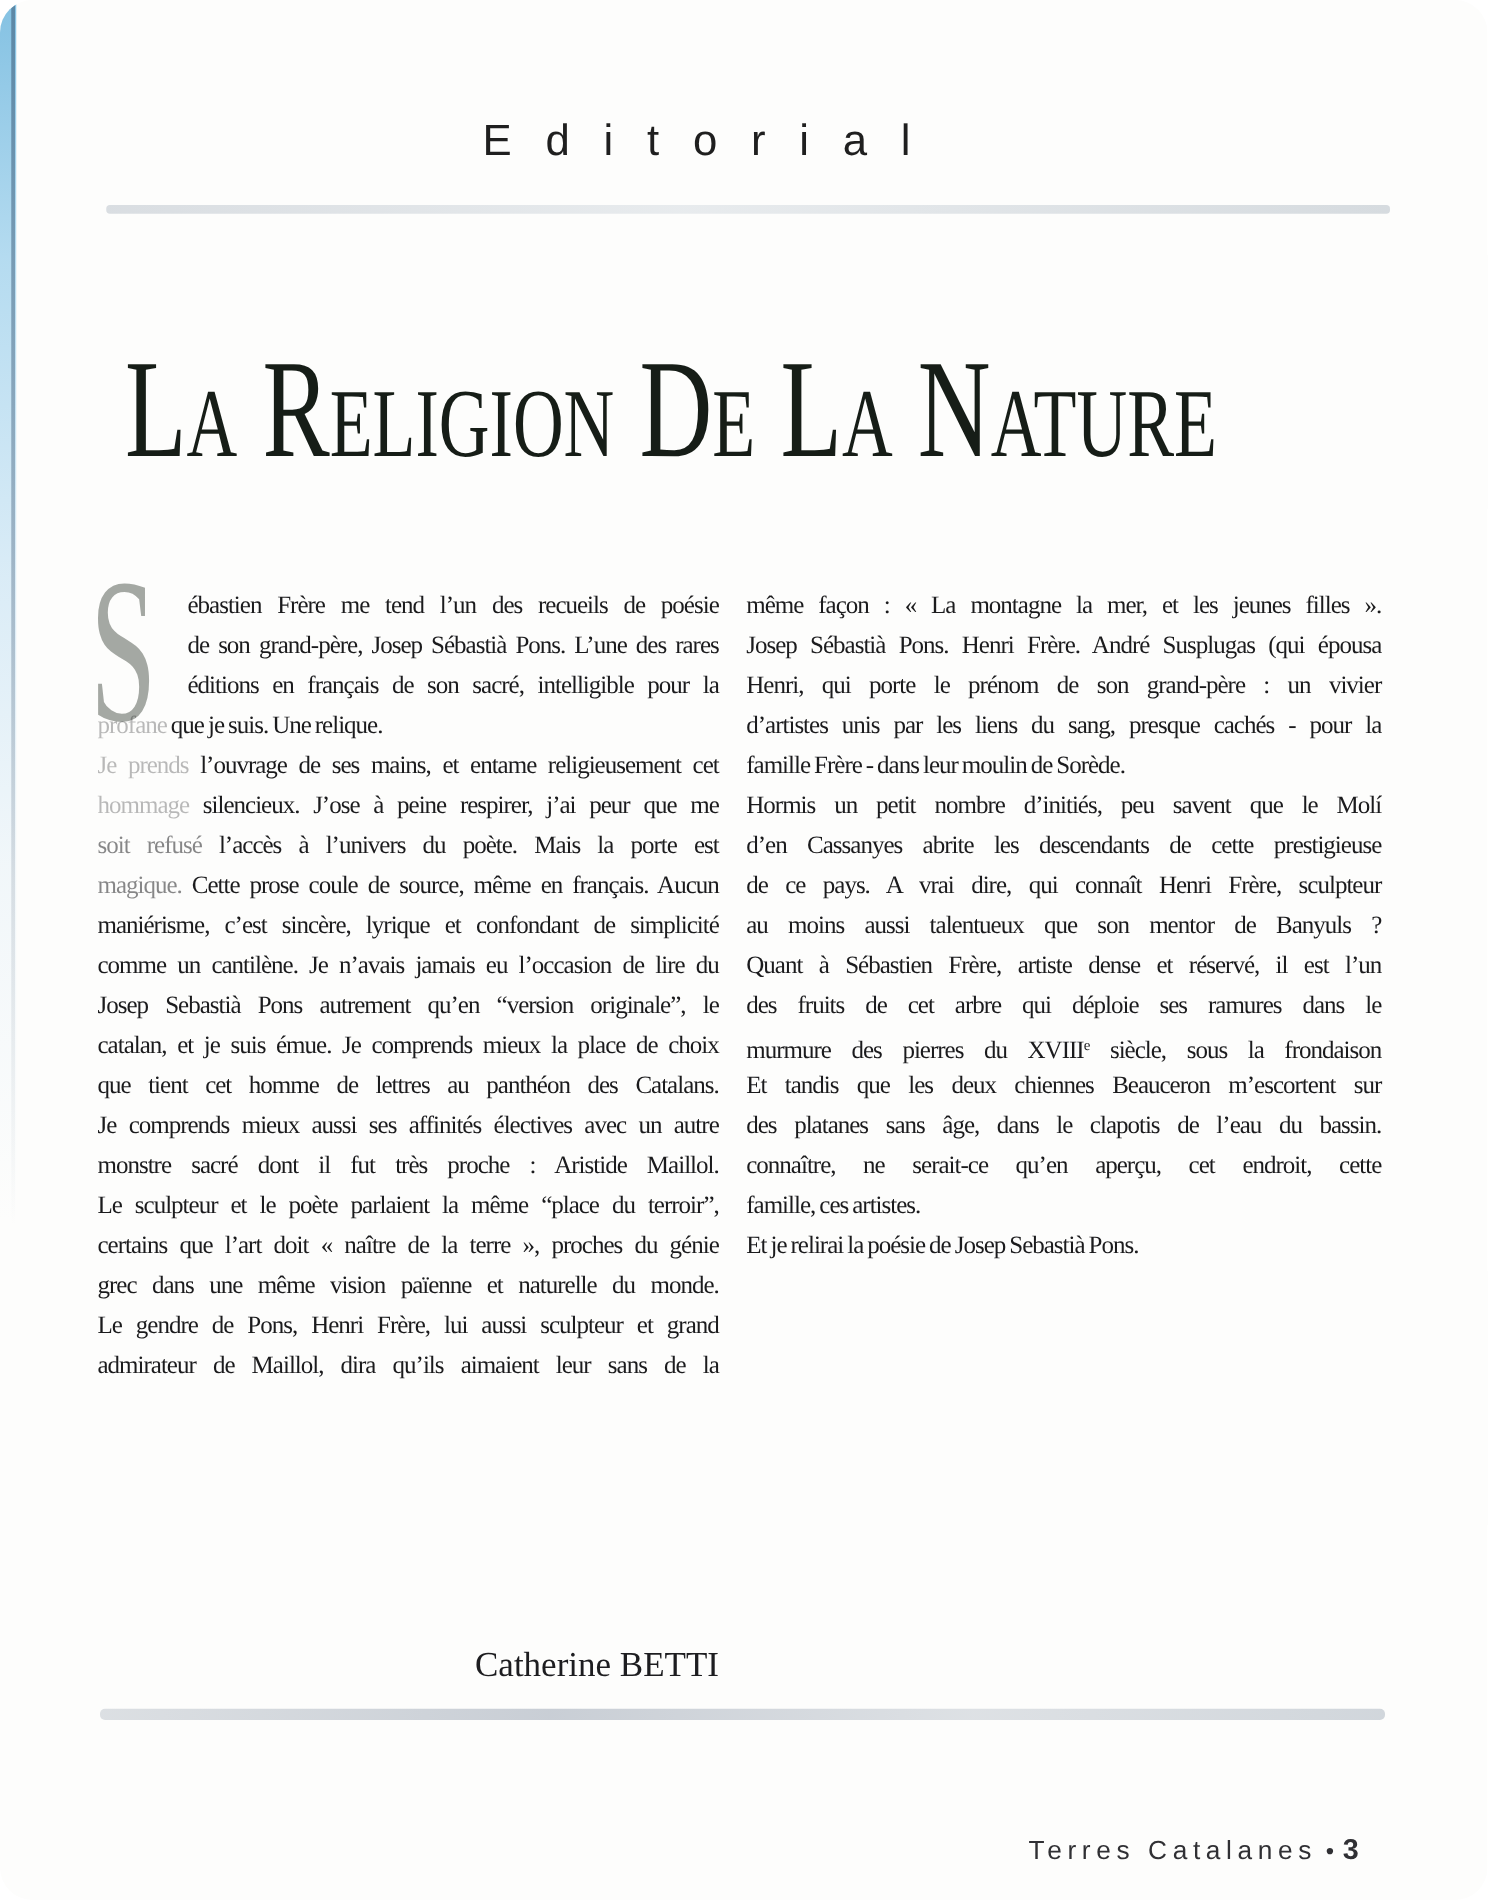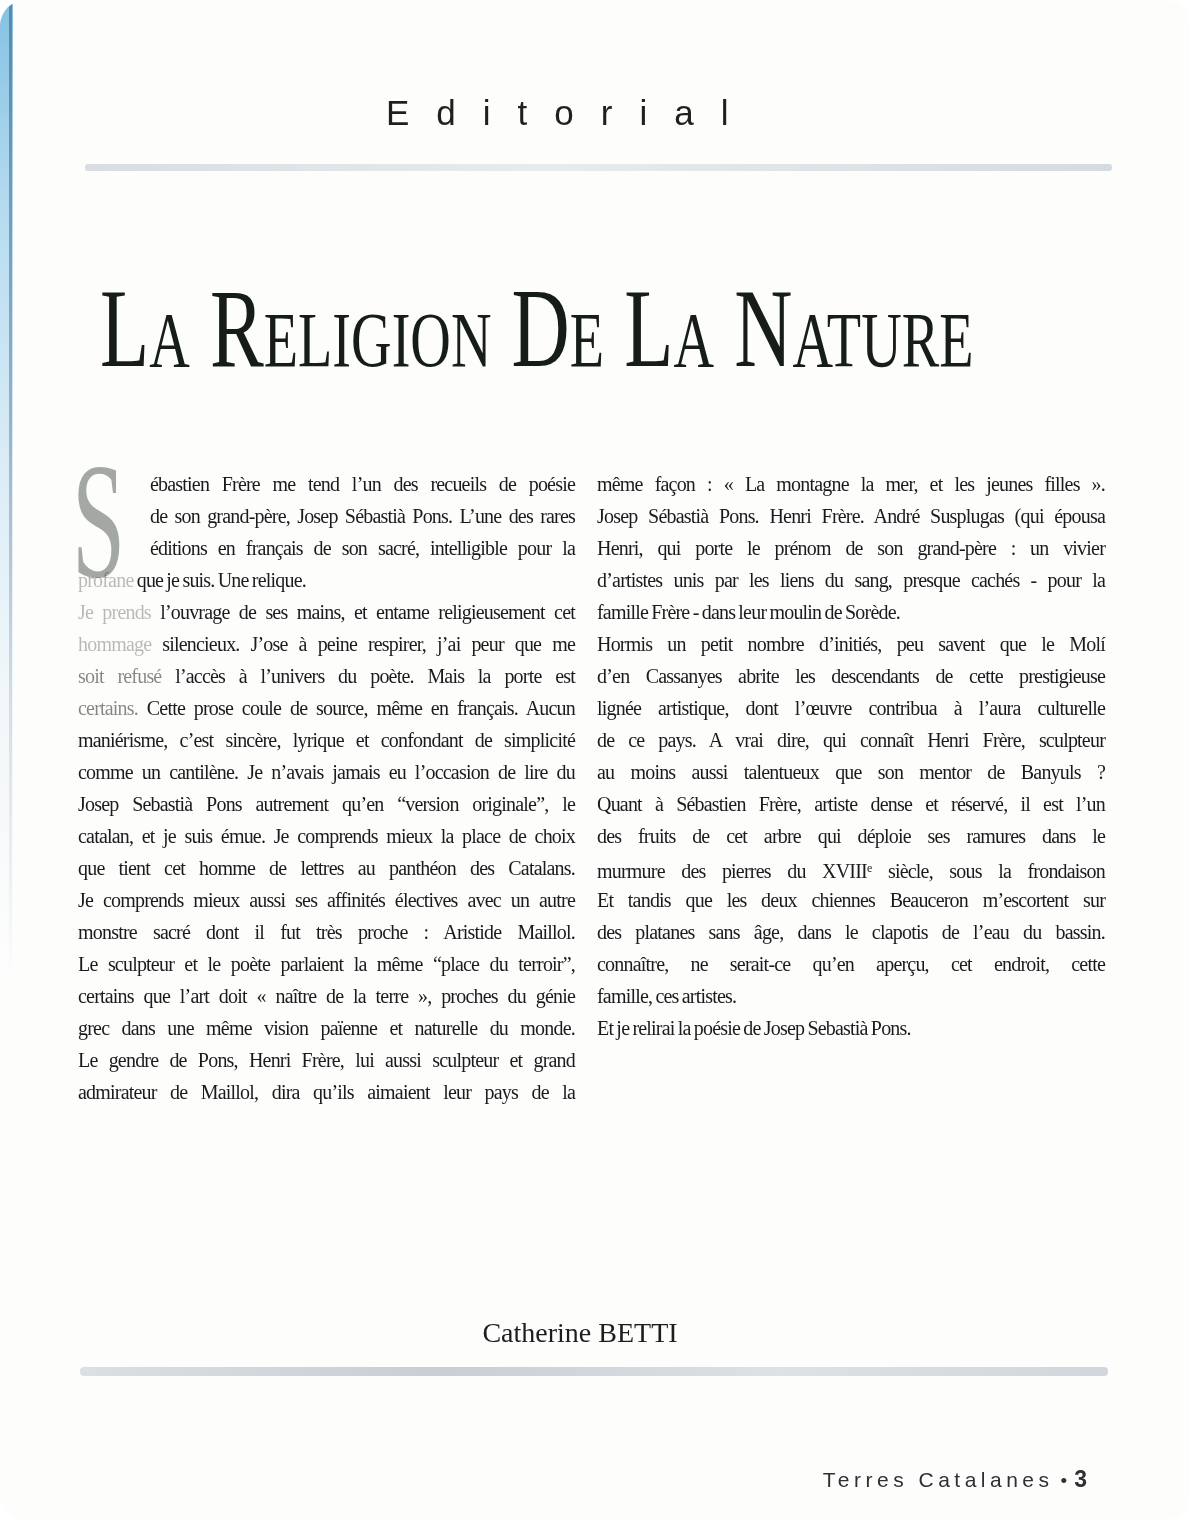--- a/index.html
+++ b/index.html
@@ -57,21 +57,21 @@
     text-align:justify; text-align-last:justify;
   }
   .tline.end{text-align-last:left;}
   .tline.ind{padding-left:72px;}
   .tline span.i{}
   .tline span.f{opacity:.30; filter:blur(.6px);}
   .tline span.f2{opacity:.52; filter:blur(.3px);}
   .tline span.sup{font-size:.6em; vertical-align:.5em;}
   .signature{
     position:absolute; left:380px; top:1316px; width:400px;
-    text-align:center; font-size:28px; color:#1d1d20; line-height:1.2;
+    font-size:28px; color:#1d1d20; line-height:1.2;
   }
   .rule-bottom{
     position:absolute; left:80px; top:1367px; width:1028px; height:9px;
     background:linear-gradient(90deg,#d8dce0,#c3c9d1 35%,#dadee2 68%,#ccd2d8);
     border-radius:4px; opacity:.9;
   }
   .footer{
     position:absolute; right:102px; top:1466px;
     font-family:"Liberation Sans","DejaVu Sans",sans-serif;
     font-size:21px; letter-spacing:4.5px; color:#303034; white-space:nowrap;
@@ -95,43 +95,42 @@
   <span class="dropcap">S</span>
 
   <div class="col col-left">
       <div class="tline ind"><span>ébastien Frère me tend l’un des recueils de poésie</span></div>
       <div class="tline ind"><span>de son grand-père, Josep Sébastià Pons. L’une des rares</span></div>
       <div class="tline ind"><span>éditions en français de son sacré, intelligible pour la</span></div>
       <div class="tline end"><span class="f">profane</span><span> que je suis. Une relique.</span></div>
       <div class="tline"><span class="f">Je prends</span><span> l’ouvrage de ses mains, et entame religieusement cet</span></div>
       <div class="tline"><span class="f">hommage</span><span> silencieux. J’ose à peine respirer, j’ai peur que me</span></div>
       <div class="tline"><span class="f2">soit refusé</span><span> l’accès à l’univers du poète. Mais la porte est</span></div>
-      <div class="tline"><span class="f2">certains.</span><span> Cette prose coule de source, même en français. Aucun</span></div>
+      <div class="tline"><span class="f2">magique.</span><span> Cette prose coule de source, même en français. Aucun</span></div>
       <div class="tline"><span>maniérisme, c’est sincère, lyrique et confondant de simplicité</span></div>
       <div class="tline"><span>comme un cantilène. Je n’avais jamais eu l’occasion de lire du</span></div>
       <div class="tline"><span>Josep Sebastià Pons autrement qu’en “version originale”, le</span></div>
       <div class="tline"><span>catalan, et je suis émue. Je comprends mieux la place de choix</span></div>
       <div class="tline"><span>que tient cet homme de lettres au panthéon des Catalans.</span></div>
       <div class="tline"><span>Je comprends mieux aussi ses affinités électives avec un autre</span></div>
       <div class="tline"><span>monstre sacré dont il fut très proche : Aristide Maillol.</span></div>
       <div class="tline"><span>Le sculpteur et le poète parlaient la même “place du terroir”,</span></div>
       <div class="tline"><span>certains que l’art doit </span><span class="i">« naître de la terre »</span><span>, proches du génie</span></div>
       <div class="tline"><span>grec dans une même vision païenne et naturelle du monde.</span></div>
       <div class="tline"><span>Le gendre de Pons, Henri Frère, lui aussi sculpteur et grand</span></div>
-      <div class="tline"><span>admirateur de Maillol, dira qu’ils aimaient leur pays de la</span></div>
+      <div class="tline"><span>admirateur de Maillol, dira qu’ils aimaient leur sans de la</span></div>
     </div>
   <div class="col col-right">
       <div class="tline"><span>même façon : </span><span class="i">« La montagne la mer, et les jeunes filles »</span><span>.</span></div>
       <div class="tline"><span>Josep Sébastià Pons. Henri Frère. André Susplugas (qui épousa</span></div>
       <div class="tline"><span>Henri, qui porte le prénom de son grand-père : un vivier</span></div>
       <div class="tline"><span>d’artistes unis par les liens du sang, presque cachés - pour la</span></div>
       <div class="tline end"><span>famille Frère - dans leur moulin de Sorède.</span></div>
       <div class="tline"><span>Hormis un petit nombre d’initiés, peu savent que le </span><span class="i">Molí</span></div>
       <div class="tline"><span class="i">d’en Cassanyes</span><span> abrite les descendants de cette prestigieuse</span></div>
-      <div class="tline"><span>lignée artistique, dont l’œuvre contribua à l’aura culturelle</span></div>
       <div class="tline"><span>de ce pays. A vrai dire, qui connaît Henri Frère, sculpteur</span></div>
       <div class="tline"><span>au moins aussi talentueux que son mentor de Banyuls ?</span></div>
       <div class="tline"><span>Quant à Sébastien Frère, artiste dense et réservé, il est l’un</span></div>
       <div class="tline"><span>des fruits de cet arbre qui déploie ses ramures dans le</span></div>
       <div class="tline"><span>murmure des pierres du XVIII</span><span class="sup">e</span><span> siècle, sous la frondaison</span></div>
       <div class="tline"><span>Et tandis que les deux chiennes Beauceron m’escortent sur</span></div>
       <div class="tline"><span>des platanes sans âge, dans le clapotis de l’eau du bassin.</span></div>
       <div class="tline"><span>connaître, ne serait-ce qu’en aperçu, cet endroit, cette</span></div>
       <div class="tline end"><span>famille, ces artistes.</span></div>
       <div class="tline end"><span>Et je relirai la poésie de Josep Sebastià Pons.</span></div>

